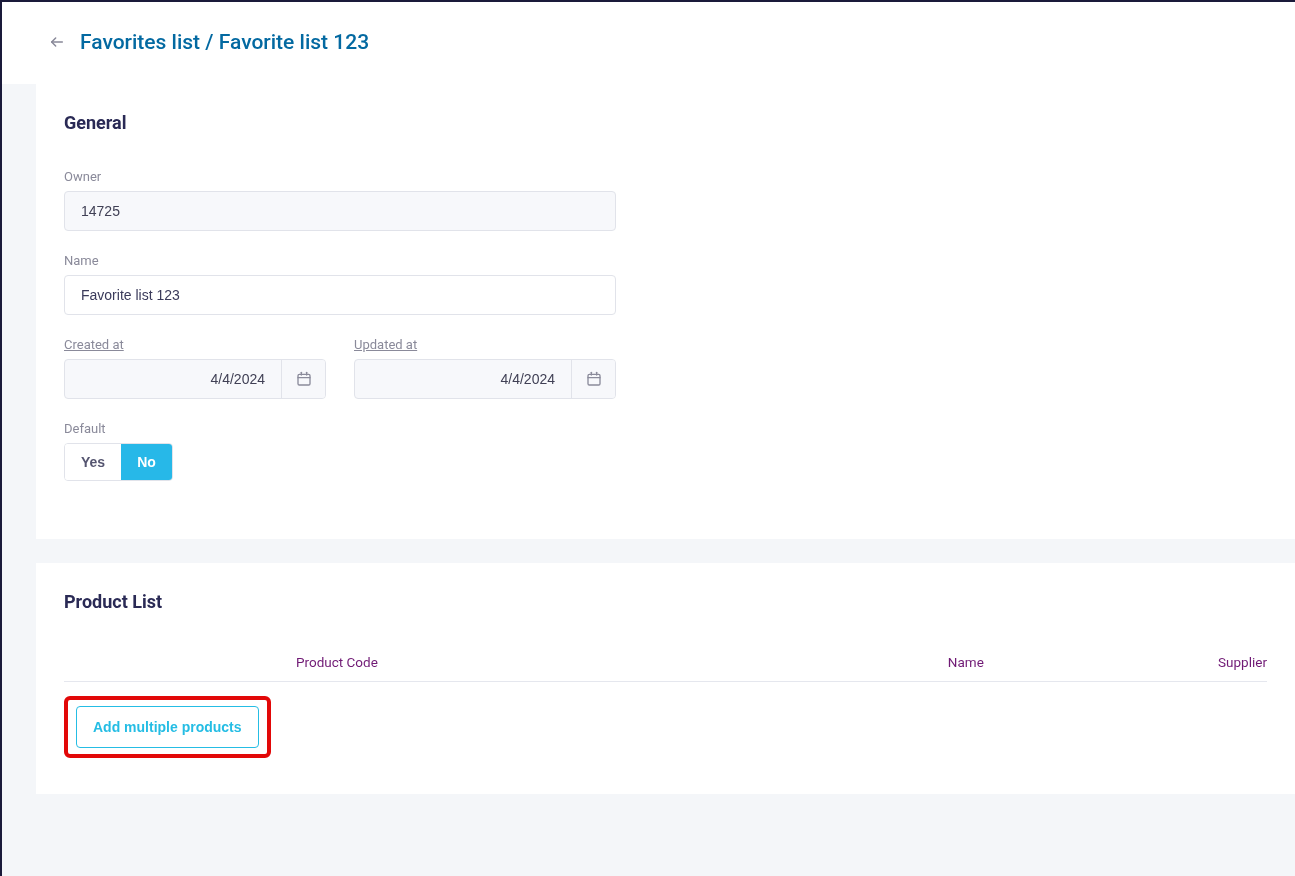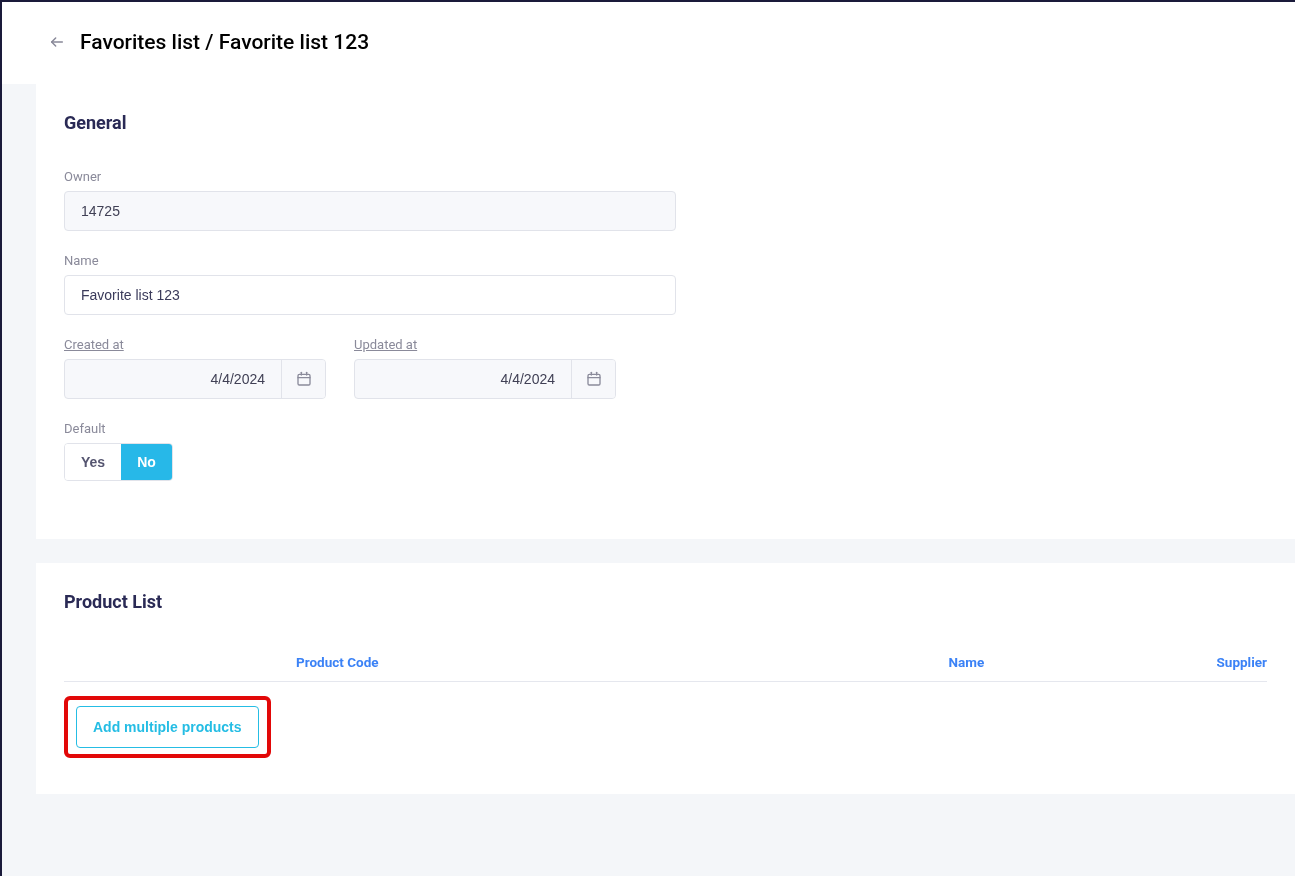--- a/index.html
+++ b/index.html
@@ -25,21 +25,21 @@
     height: 18px;
     display: flex;
     align-items: center;
     justify-content: center;
     cursor: pointer;
     color: #888898;
   }
   .breadcrumb {
     font-size: 21px;
     font-weight: 500;
-    color: #000000;
+    color: #0369a1;
   }
   .content {
     padding: 0 0 0 34px;
   }
   .card {
     background: #ffffff;
     padding: 28px 28px 36px 28px;
     margin-bottom: 24px;
   }
   .section-title {
@@ -52,21 +52,21 @@
     margin-bottom: 22px;
   }
   .form-label {
     display: block;
     font-size: 13px;
     color: #8a8a9a;
     margin-bottom: 7px;
     font-weight: 400;
   }
   .form-input {
-    width: 612px;
+    width: 552px;
     height: 40px;
     padding: 0 16px;
     border: 1px solid #e1e3ea;
     border-radius: 4px;
     font-size: 14px;
     color: #3a3a5a;
     background: #ffffff;
   }
   .form-input.readonly {
     background: #f7f8fb;
@@ -139,22 +139,22 @@
     padding: 28px 28px 36px 28px;
   }
   .table-header-row {
     display: flex;
     border-bottom: 1px solid #e5e7ee;
     padding-bottom: 11px;
     margin-top: 42px;
   }
   .th {
     font-size: 13.5px;
-    font-weight: 700;
-    color: #3b82f6;
+    font-weight: 400;
+    color: #701a75;
     padding-left: 32px;
   }
   .th.code { margin-left: 200px; }
   .th.name { margin-left: 538px; }
   .th.supplier { margin-left: auto; margin-right: 0px; text-align: center; }
   .add-btn {
     border: 1.5px solid #25bde4;
     background: #ffffff;
     color: #25bde4;
     font-size: 14px;

